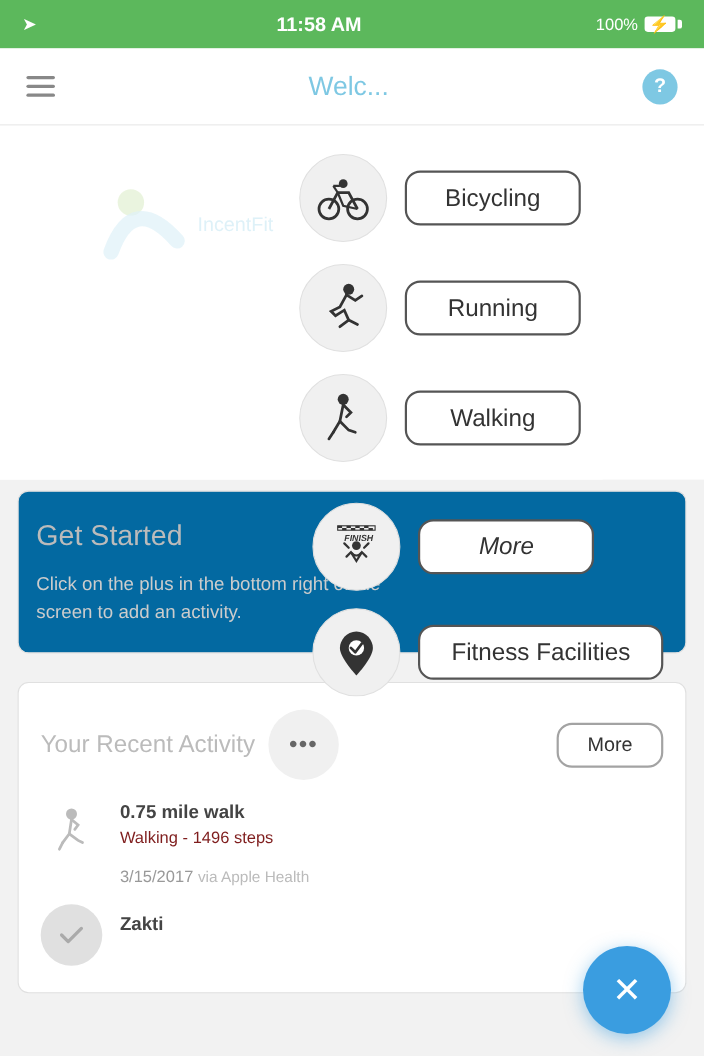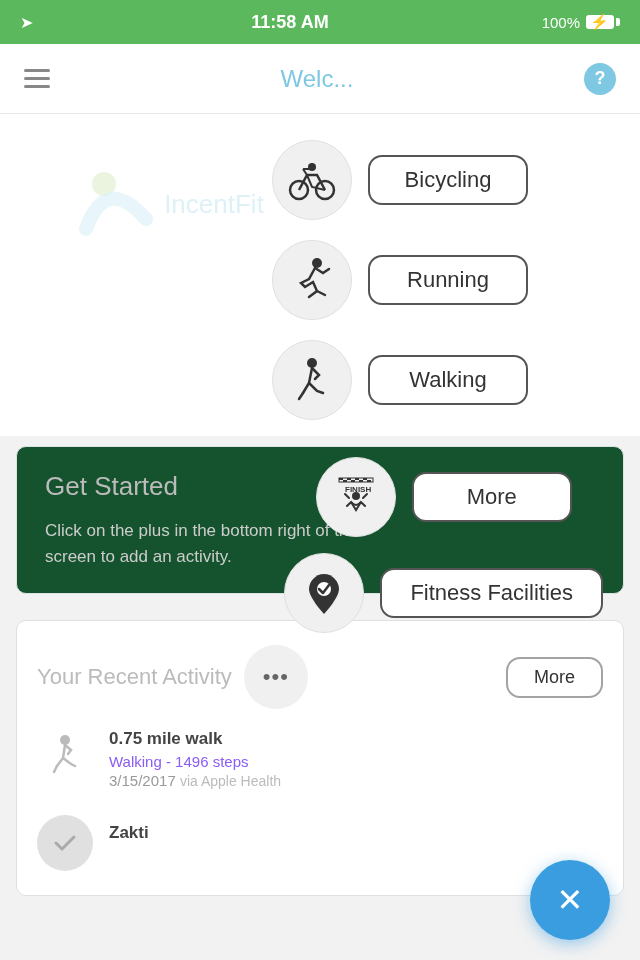--- a/index.html
+++ b/index.html
@@ -166,24 +166,24 @@
       color: #333;
       font-weight: 400;
       background: white;
       min-width: 160px;
       text-align: center;
     }
 
     
     .get-started-card {
       margin: 10px 16px;
-      background: #14532d;
+      background: #0369a1;
       border: 1px solid #e0e0e0;
       border-radius: 10px;
-      padding: 24px 28px;
+      padding: 24px 16px;
       position: relative;
     }
     .get-started-title {
       font-size: 26px;
       color: #bbb;
       font-weight: 400;
       margin-bottom: 16px;
     }
     .get-started-text {
       font-size: 17px;
@@ -255,22 +255,22 @@
       flex: 1;
     }
     .activity-row-title {
       font-size: 17px;
       color: #444;
       font-weight: 600;
       margin-bottom: 4px;
     }
     .activity-row-sub {
       font-size: 15px;
-      color: #8b5cf6;
-      margin-bottom: 2px;
+      color: #7f1d1d;
+      margin-bottom: 19px;
     }
     .activity-row-date {
       font-size: 15px;
       color: #999;
     }
     .via-label {
       color: #bbb;
       font-size: 14px;
     }
 
@@ -373,21 +373,21 @@
 <div class="scroll-area">
   <div class="content-wrapper">
 
     <div style="position:relative; background:white; padding: 10px 0 0 0;">
       <div class="logo-area">
         <div class="incentfit-logo">
           <svg width="80" height="80" viewBox="0 0 80 80">
             <circle cx="28" cy="20" r="12" fill="#8bc34a" opacity="0.7"></circle>
             <path d="M10 65 Q30 10 70 55" stroke="#7ec8e3" stroke-width="14" fill="none" opacity="0.7" stroke-linecap="round"></path>
           </svg>
-          <span style="font-size:26px; color:#7ec8e3; font-weight:300;">IncentFit</span>
+          <span style="font-size:18px; color:#7ec8e3; font-weight:300;">IncentFit</span>
         </div>
       </div>
 
       <div class="activities-section">
 
         <div class="activity-item">
           <div class="activity-icon-circle">
             <svg width="50" height="50" viewBox="0 0 50 50">
               <circle cx="12" cy="35" r="9" stroke="#333" stroke-width="2.5" fill="none"></circle>
               <circle cx="38" cy="35" r="9" stroke="#333" stroke-width="2.5" fill="none"></circle>
@@ -427,21 +427,21 @@
         </div>
       </div>
     </div>
 
     <div class="get-started-card">
       <div class="get-started-title">Get Started</div>
       <div class="get-started-text">Click on the plus in the bottom right of the screen to add an activity.</div>
 
       <div style="position:absolute; right:20px; top:10px; display:flex; flex-direction:column; gap:16px;">
 
-        <div class="activity-item" style="justify-content:center;">
+        <div class="activity-item" style="justify-content:flex-start;font-style:italic;">
           <div class="activity-icon-circle" style="width:80px;height:80px;">
             <svg width="50" height="50" viewBox="0 0 50 50">
               <text x="14" y="20" font-size="8" fill="#333" font-weight="bold">FINISH</text>
               <rect x="8" y="6" width="34" height="4" fill="none" stroke="#333" stroke-width="1"></rect>
 
               <rect x="8" y="6" width="4" height="2" fill="#333"></rect>
               <rect x="16" y="6" width="4" height="2" fill="#333"></rect>
               <rect x="24" y="6" width="4" height="2" fill="#333"></rect>
               <rect x="32" y="6" width="4" height="2" fill="#333"></rect>
               <rect x="12" y="8" width="4" height="2" fill="#333"></rect>

